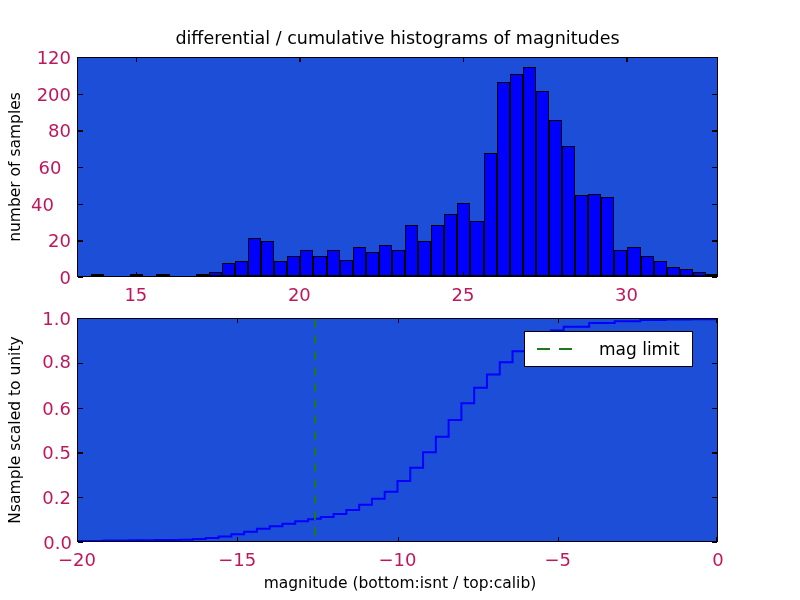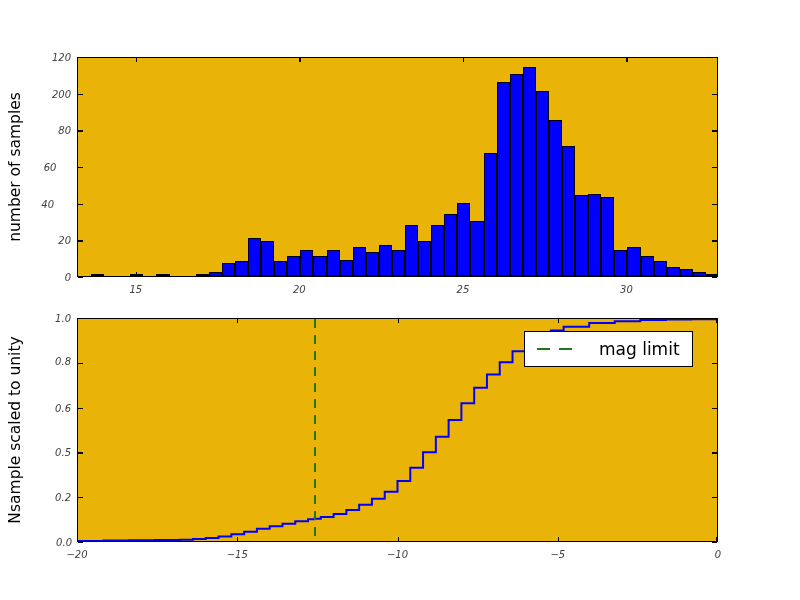--- a/index.html
+++ b/index.html
@@ -4,21 +4,21 @@
 <style>
   html,body{margin:0;padding:0;}
   body{
     width:800px;height:600px;background:#ffffff;
     font-family:"DejaVu Sans","Liberation Sans",sans-serif;
     overflow:hidden;
   }
   #figure{position:relative;width:800px;height:600px;background:#ffffff;}
 
   
-  .axes{position:absolute;box-sizing:border-box;border:1.3px solid #000;background:#eab308;}
+  .axes{position:absolute;box-sizing:border-box;border:1.3px solid #000;background:#1d4ed8;}
   .plotsurf{position:absolute;left:0;top:0;width:100%;height:100%;overflow:hidden;}
 
   
   .fig-title{
     position:absolute;text-align:center;
     font-size:17.5px;color:#000;white-space:nowrap;
   }
   .xlabel{
     position:absolute;text-align:center;width:100%;
     font-size:15.5px;color:#000;
@@ -27,21 +27,21 @@
     position:absolute;font-size:15.5px;color:#000;white-space:nowrap;
     transform-origin:50% 50%;
   }
 
   
   .tick{position:absolute;background:#000;}
   .tick-x{width:1.2px;height:5px;}
   .tick-x.top{height:4px;}
   .tick-y{height:1.2px;width:5px;}
   .ticklabel{
-    position:absolute;font-size:10px;color:#404040;white-space:nowrap;font-style:italic;
+    position:absolute;font-size:18px;color:#be185d;white-space:nowrap;
   }
   .ticklabel.x{transform:translateX(-50%);}
   .ticklabel.y{transform:translateY(-50%);text-align:right;}
 
   
   .bar{
     position:absolute;bottom:0;
     background:#0000ff;
     border:1px solid #000;
     box-sizing:border-box;
@@ -65,20 +65,21 @@
   .legend-label{font-size:17px;color:#000;white-space:nowrap;}
 
   
   .vline{position:absolute;width:2.2px;top:0;bottom:0;}
 </style>
 </head>
 <body>
 
 <div id="figure">
 
+  <div class="fig-title" id="figTitle" style="left: 77px; width: 641px; top: 28px;">differential / cumulative histograms of magnitudes</div>
 
   <div class="axes" id="axTop" style="left: 77px; top: 57px; width: 641px; height: 220px;">
     <div class="plotsurf" id="topSurf">
         <div class="bar" style="left: 13.0816px; width: 13.0816px; height: 2px;"></div>
         <div class="bar" style="left: 52.3265px; width: 13.0816px; height: 2px;"></div>
         <div class="bar" style="left: 78.4898px; width: 13.0816px; height: 2px;"></div>
         <div class="bar" style="left: 117.735px; width: 13.0816px; height: 2px;"></div>
         <div class="bar" style="left: 130.816px; width: 13.0816px; height: 3.66667px;"></div>
         <div class="bar" style="left: 143.898px; width: 13.0816px; height: 12.8333px;"></div>
         <div class="bar" style="left: 156.98px; width: 13.0816px; height: 14.6667px;"></div>
@@ -201,14 +202,15 @@
       <div class="tick tick-y" style="left: 712px; top: 407.6px;"></div>
       <div class="ticklabel y" style="left: 29px; top: 407.6px; width: 42px;">0.6</div>
       <div class="tick tick-y" style="left: 78px; top: 362.8px;"></div>
       <div class="tick tick-y" style="left: 712px; top: 362.8px;"></div>
       <div class="ticklabel y" style="left: 29px; top: 361px; width: 42px;">0.8</div>
       <div class="tick tick-y" style="left: 78px; top: 318px;"></div>
       <div class="tick tick-y" style="left: 712px; top: 318px;"></div>
       <div class="ticklabel y" style="left: 29px; top: 318px; width: 42px;">1.0</div>
     </div>
   <div class="ylabel" id="botYLabel" style="left: 15px; top: 430px; transform: translate(-50%, -50%) rotate(-90deg);">Nsample scaled to unity</div>
+  <div class="xlabel" id="figXLabel" style="left: 0px; top: 574px;">magnitude (bottom:isnt / top:calib)</div>
 
 </div>
 
 </body></html>

